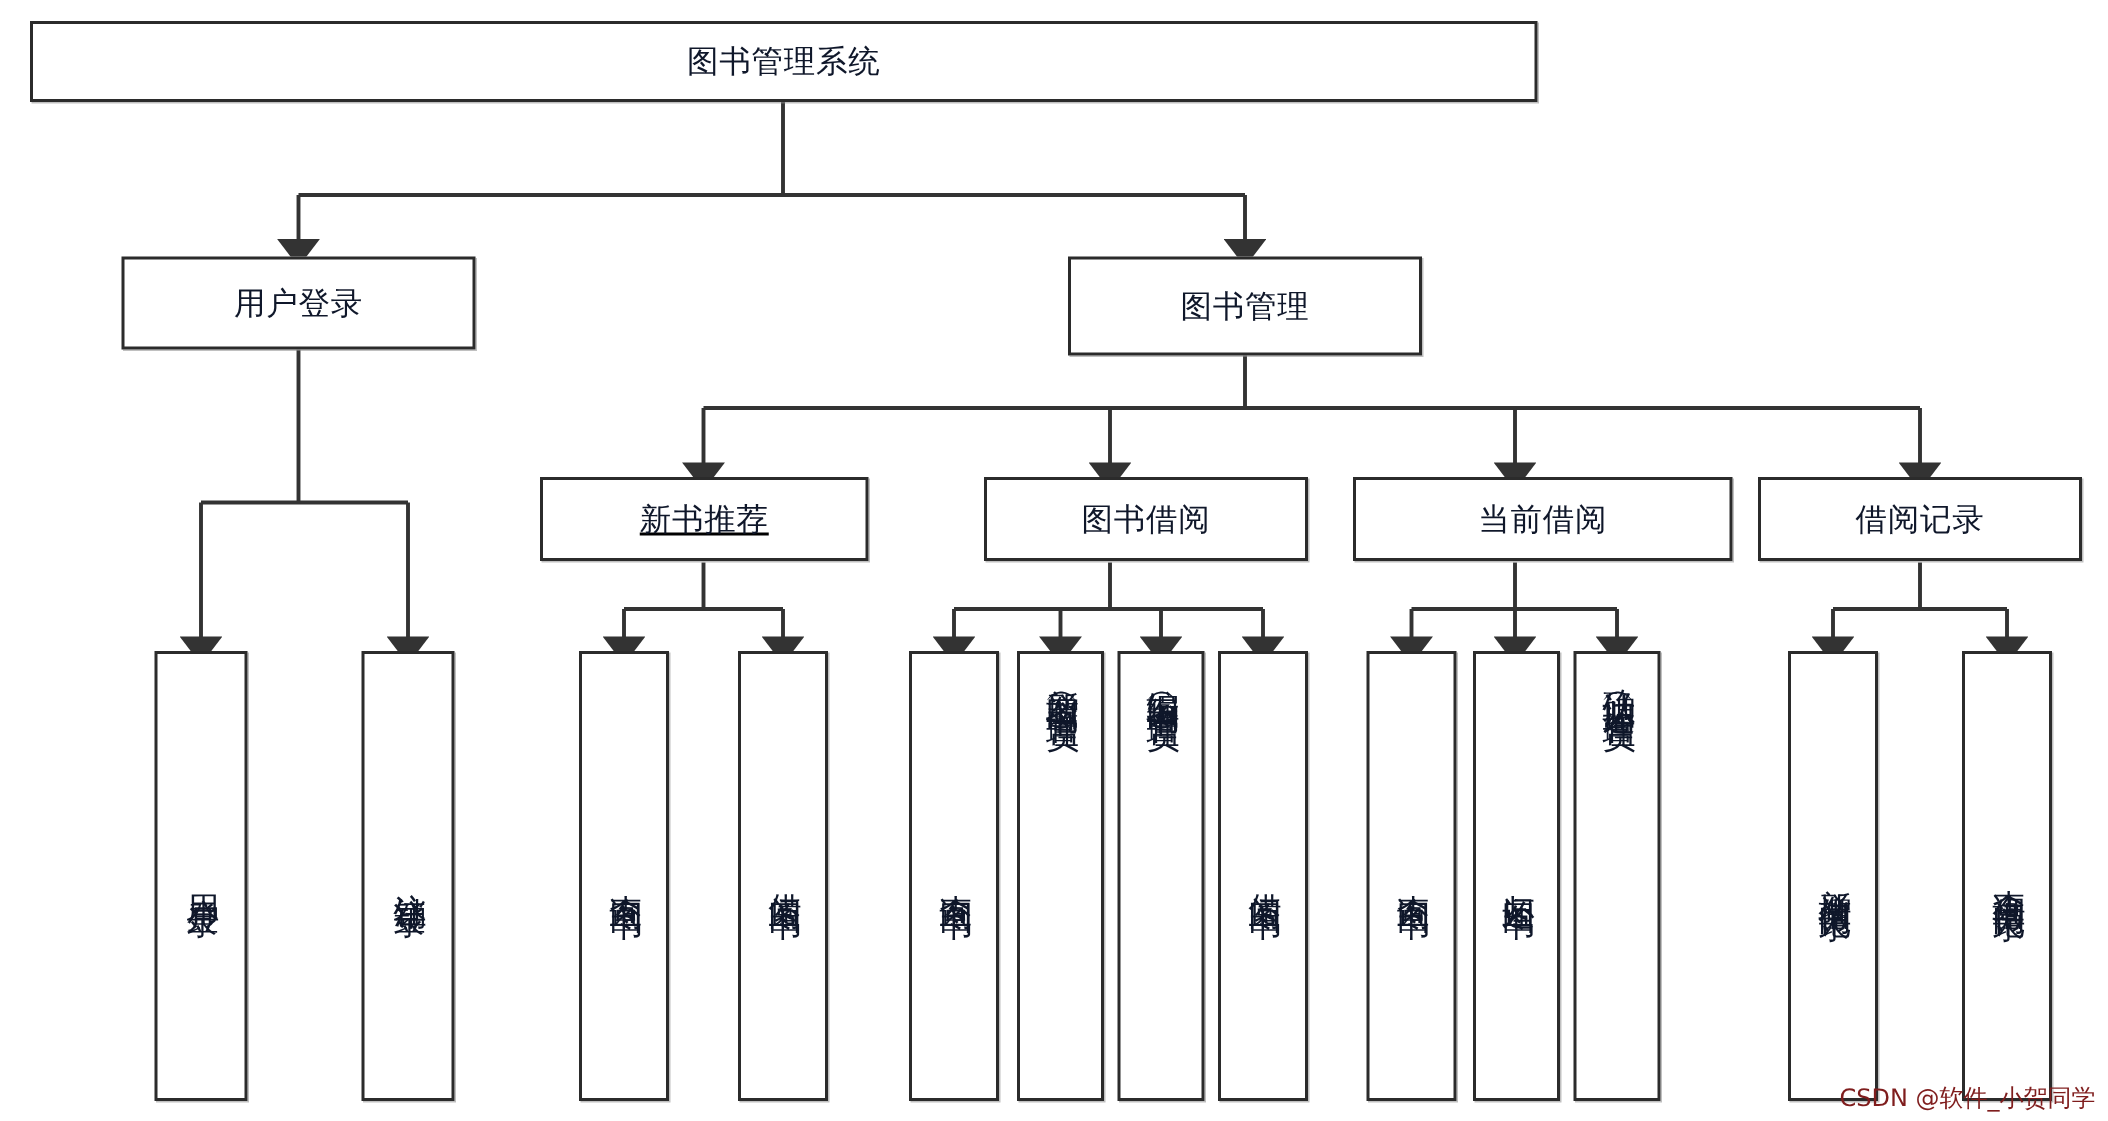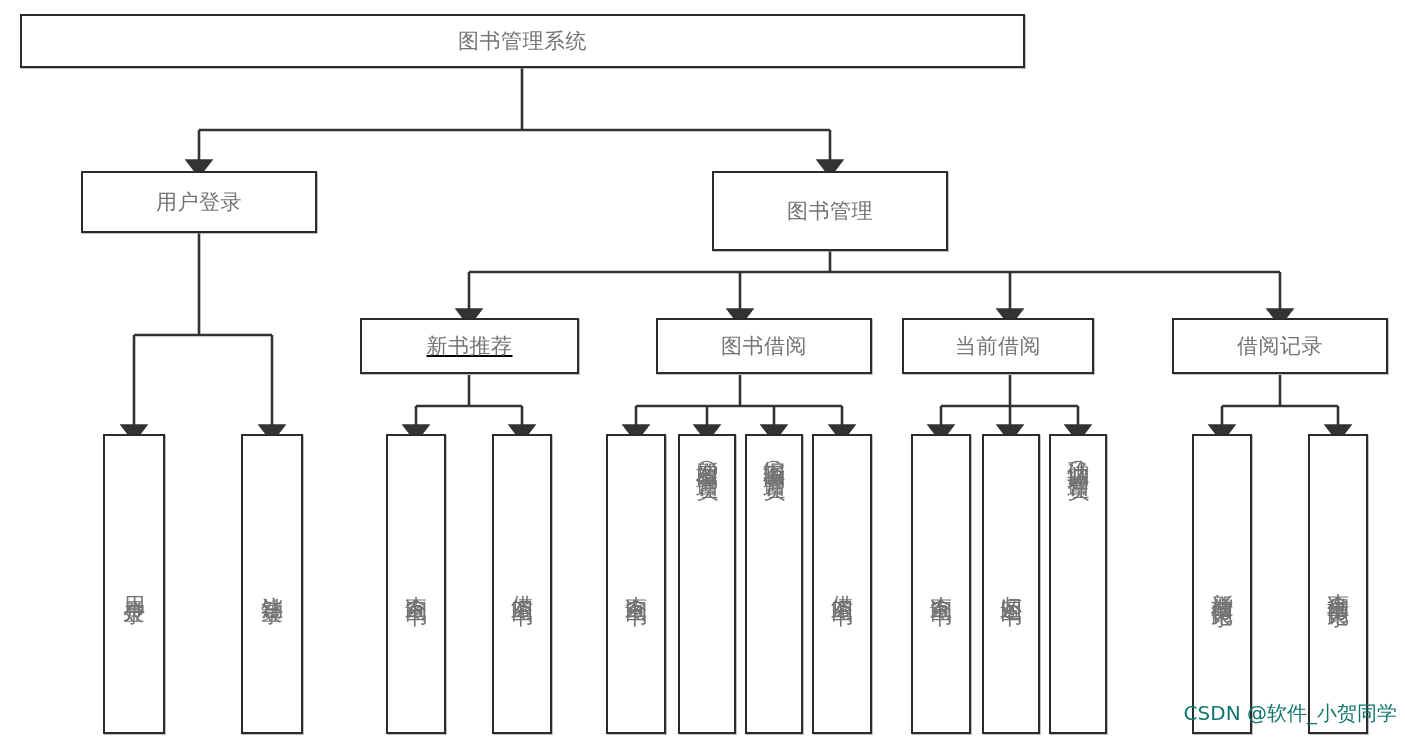--- a/index.html
+++ b/index.html
@@ -15,44 +15,44 @@
     position:absolute;
     background:#ffffff;
     border:2px solid #2b2b2b;
     box-sizing:border-box;
     display:flex;
     align-items:center;
     justify-content:center;
     box-shadow:1px 1px 0 0 rgba(140,140,140,.55);
   }
   .node .label{
-    color:#737373;
+    color:#0f172a;
     font-size:21px;
     line-height:1.18;
     letter-spacing:.5px;
     white-space:nowrap;
     text-align:right;
   }
   
   .node.horiz .label{writing-mode:horizontal-tb;}
   
   .node.vert{align-items:flex-start;padding-top:6px;}
   .node.vert .label{
     writing-mode:vertical-rl;
     text-orientation:upright;
     font-size:22px;
     line-height:1.12;
     letter-spacing:3px;
   }
   .node.vert.centered{align-items:center;padding-top:0;}
   #watermark{
     position:absolute;
-    right:8px;bottom:20px;
-    font-size:20px;
-    color:#0f766e;
+    right:8px;bottom:4px;
+    font-size:16px;
+    color:#7f1d1d;
     white-space:nowrap;
     pointer-events:none;
     font-family:"DejaVu Sans","Liberation Sans",sans-serif;
   }
 </style>
 </head>
 <body>
 
 <div id="diagram-root">
 
@@ -106,31 +106,31 @@
     </g>
   </svg>
 
   <div class="node horiz" style="left:20px;top:14px;width:1005px;height:54px;">
     <span class="label">图书管理系统</span>
   </div>
 
   <div class="node horiz" style="left:81px;top:171px;width:236px;height:62px;">
     <span class="label">用户登录</span>
   </div>
-  <div class="node horiz" style="left:712px;top:171px;width:236px;height:80px;">
+  <div class="node horiz" style="left:712px;top:171px;width:236px;height:66px;">
     <span class="label">图书管理</span>
   </div>
 
   <div class="node horiz" style="left:360px;top:318px;width:219px;height:56px;text-decoration:underline;">
     <span class="label">新书推荐</span>
   </div>
   <div class="node horiz" style="left:632px;top:318px;width:216px;height:56px;margin-left:24px;">
     <span class="label">图书借阅</span>
   </div>
-  <div class="node horiz" style="left:902px;top:318px;width:192px;height:56px;">
+  <div class="node horiz" style="left:902px;top:318px;width:253px;height:56px;">
     <span class="label">当前借阅</span>
   </div>
   <div class="node horiz" style="left:1172px;top:318px;width:216px;height:56px;">
     <span class="label">借阅记录</span>
   </div>
 
   <div class="node vert centered" style="left:103px;top:434px;width:62px;height:300px;">
     <span class="label">用户登录</span>
   </div>
   <div class="node vert centered" style="left:241px;top:434px;width:62px;height:300px;">

